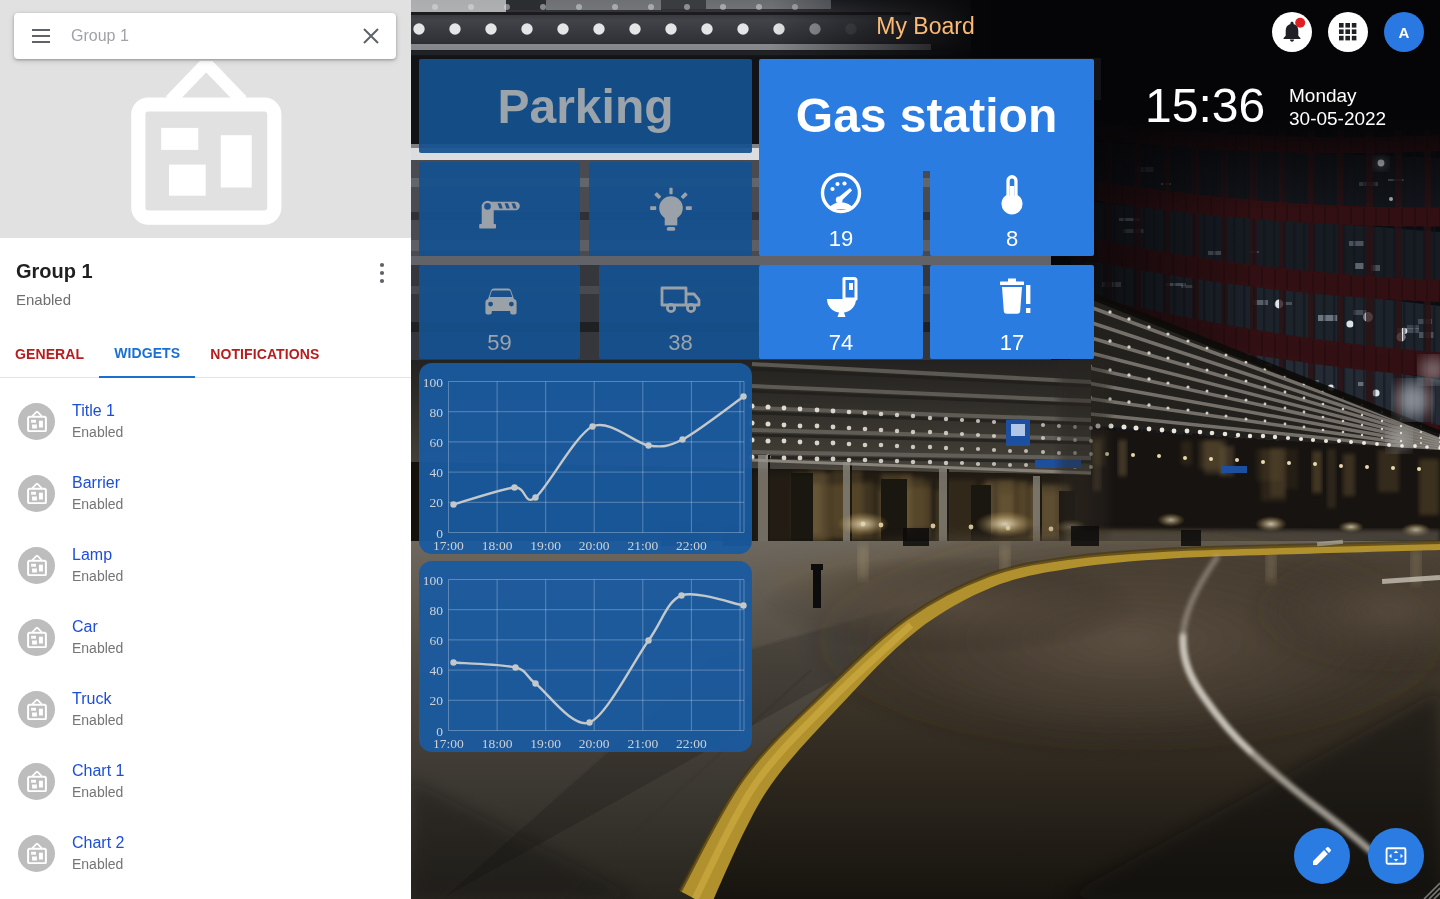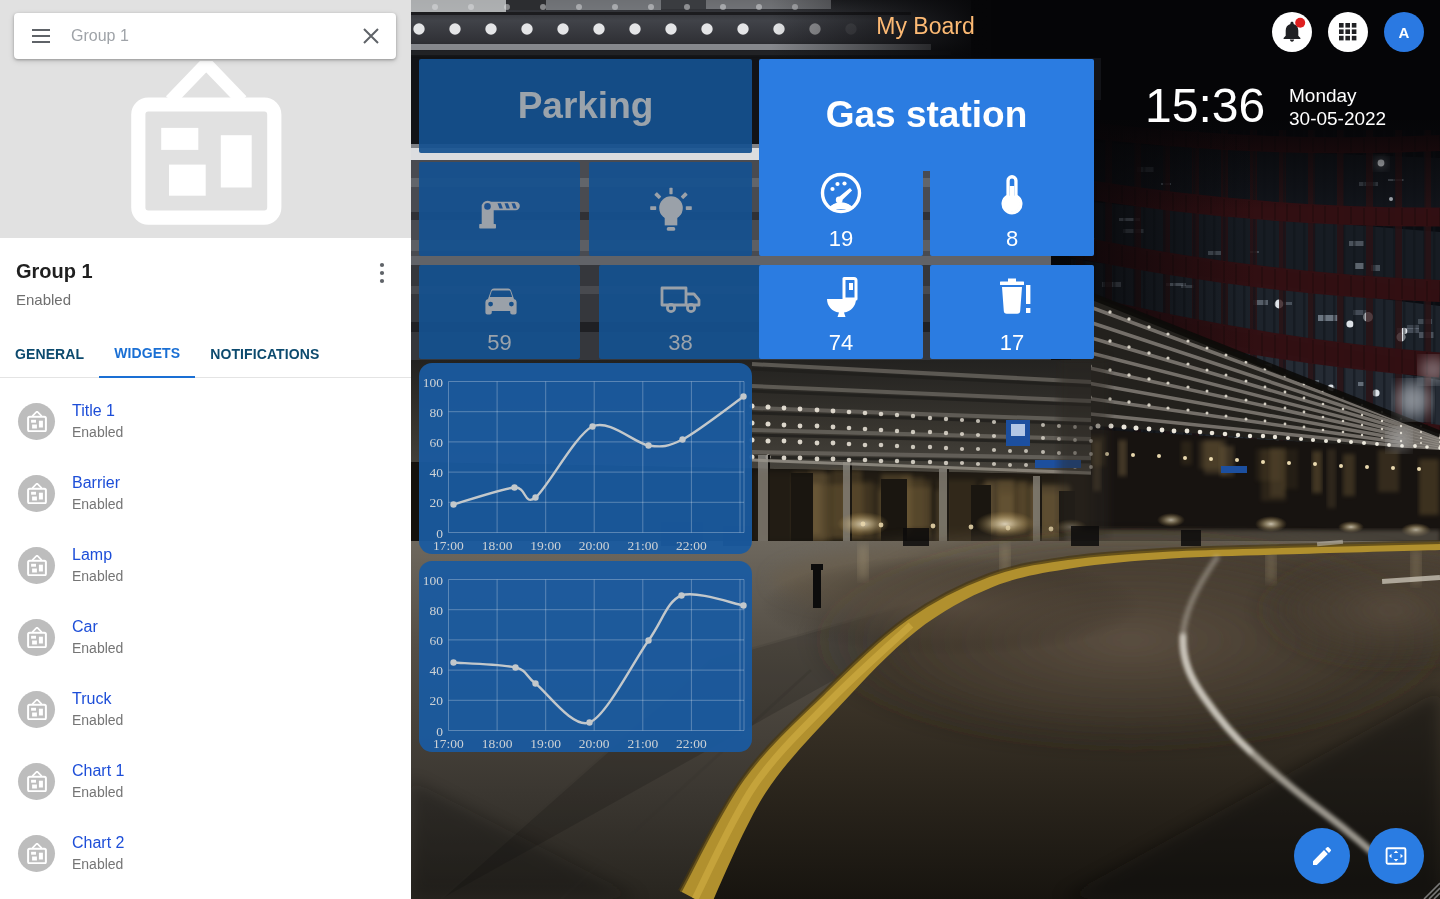--- a/index.html
+++ b/index.html
@@ -5,42 +5,42 @@
   * { margin:0; padding:0; box-sizing:border-box; }
   html,body { width:1440px; height:899px; overflow:hidden; font-family:"Liberation Sans", sans-serif; background:#000; }
   #app { position:relative; width:1440px; height:899px; }
 
   
   #board { position:absolute; left:411px; top:0; width:1029px; height:899px; overflow:hidden; background:#07070a; }
   #bg { position:absolute; left:0; top:0; }
   .tile { position:absolute; border-radius:2px; }
   .tp { background:rgba(20,81,143,0.93); color:#9ba3ab; }
   .tg { background:#2b7ce1; color:#fff; }
-  .thead { display:flex; align-items:center; justify-content:center; font-size:37px; font-weight:700; letter-spacing:0px; }
+  .thead { display:flex; align-items:center; justify-content:center; font-size:48px; font-weight:700; letter-spacing:0px; }
   .ticon { position:absolute; left:0; right:0; text-align:center; }
   .tnum { position:absolute; left:0; right:0; text-align:center; font-size:22px; }
   .chart-tile { position:absolute; background:rgba(25,90,160,0.94); border-radius:13px; }
 
   #myboard { position:absolute; left:0; width:1029px; top:13px; text-align:center; color:#fdba74; font-size:23px; }
   .cbtn { position:absolute; top:12px; width:40px; height:40px; border-radius:50%; background:#fff; }
   #avatar { position:absolute; top:12px; width:40px; height:40px; border-radius:50%; background:#2a79e2; color:#fff; font-size:15px; font-weight:700; display:flex; align-items:center; justify-content:center; }
   #clock { position:absolute; left:734px; top:78px; color:#fff; font-size:48px; letter-spacing:0px; }
   #date { position:absolute; left:878px; top:84px; color:#fff; font-size:19px; line-height:23px; }
   .fab { position:absolute; width:56px; height:56px; border-radius:50%; background:#2a7ce2; display:flex; align-items:center; justify-content:center; }
 
   
   #side { position:absolute; left:0; top:0; width:411px; height:899px; background:#fff; z-index:5; }
   #side-head { position:absolute; left:0; top:0; width:411px; height:238px; background:#e1e1e1; }
   #search { position:absolute; left:14px; top:13px; width:382px; height:46px; background:#fff; border-radius:4px;
             box-shadow:0 1px 3px rgba(0,0,0,0.28), 0 2px 6px rgba(0,0,0,0.12); display:flex; align-items:center; }
   #search .ph { color:#9fa3a8; font-size:16px; margin-left:19px; }
   #gtitle { position:absolute; left:16px; top:260px; font-size:20px; font-weight:700; color:#1f1f1f; }
   #gsub { position:absolute; left:16px; top:291px; font-size:15px; color:#6f6f6f; }
   #tabs { position:absolute; left:0; top:330px; width:411px; height:48px; border-bottom:1px solid #e4e4e4; display:flex; }
-  .tab { font-size:14px; font-weight:700; letter-spacing:0.1px; color:#0c4a6e; display:flex; align-items:center; padding:0 15px; height:48px; }
+  .tab { font-size:14px; font-weight:700; letter-spacing:0.1px; color:#b91c1c; display:flex; align-items:center; padding:0 15px; height:48px; }
   .tab.on { color:#1a6fd4; border-bottom:2px solid #1a6fd4; }
   .row { position:absolute; left:0; width:411px; height:72px; }
   .row .av { position:absolute; left:18px; top:3px; width:37px; height:37px; border-radius:50%; background:#bdbdbd; display:flex; align-items:center; justify-content:center; }
   .row .t1 { position:absolute; left:72px; top:2px; font-size:16px; color:#1d4ed8; }
   .row .t2 { position:absolute; left:72px; top:24px; font-size:14px; color:#757575; }
 </style>
 </head>
 <body>
 <div id="app">
   <div id="board">

